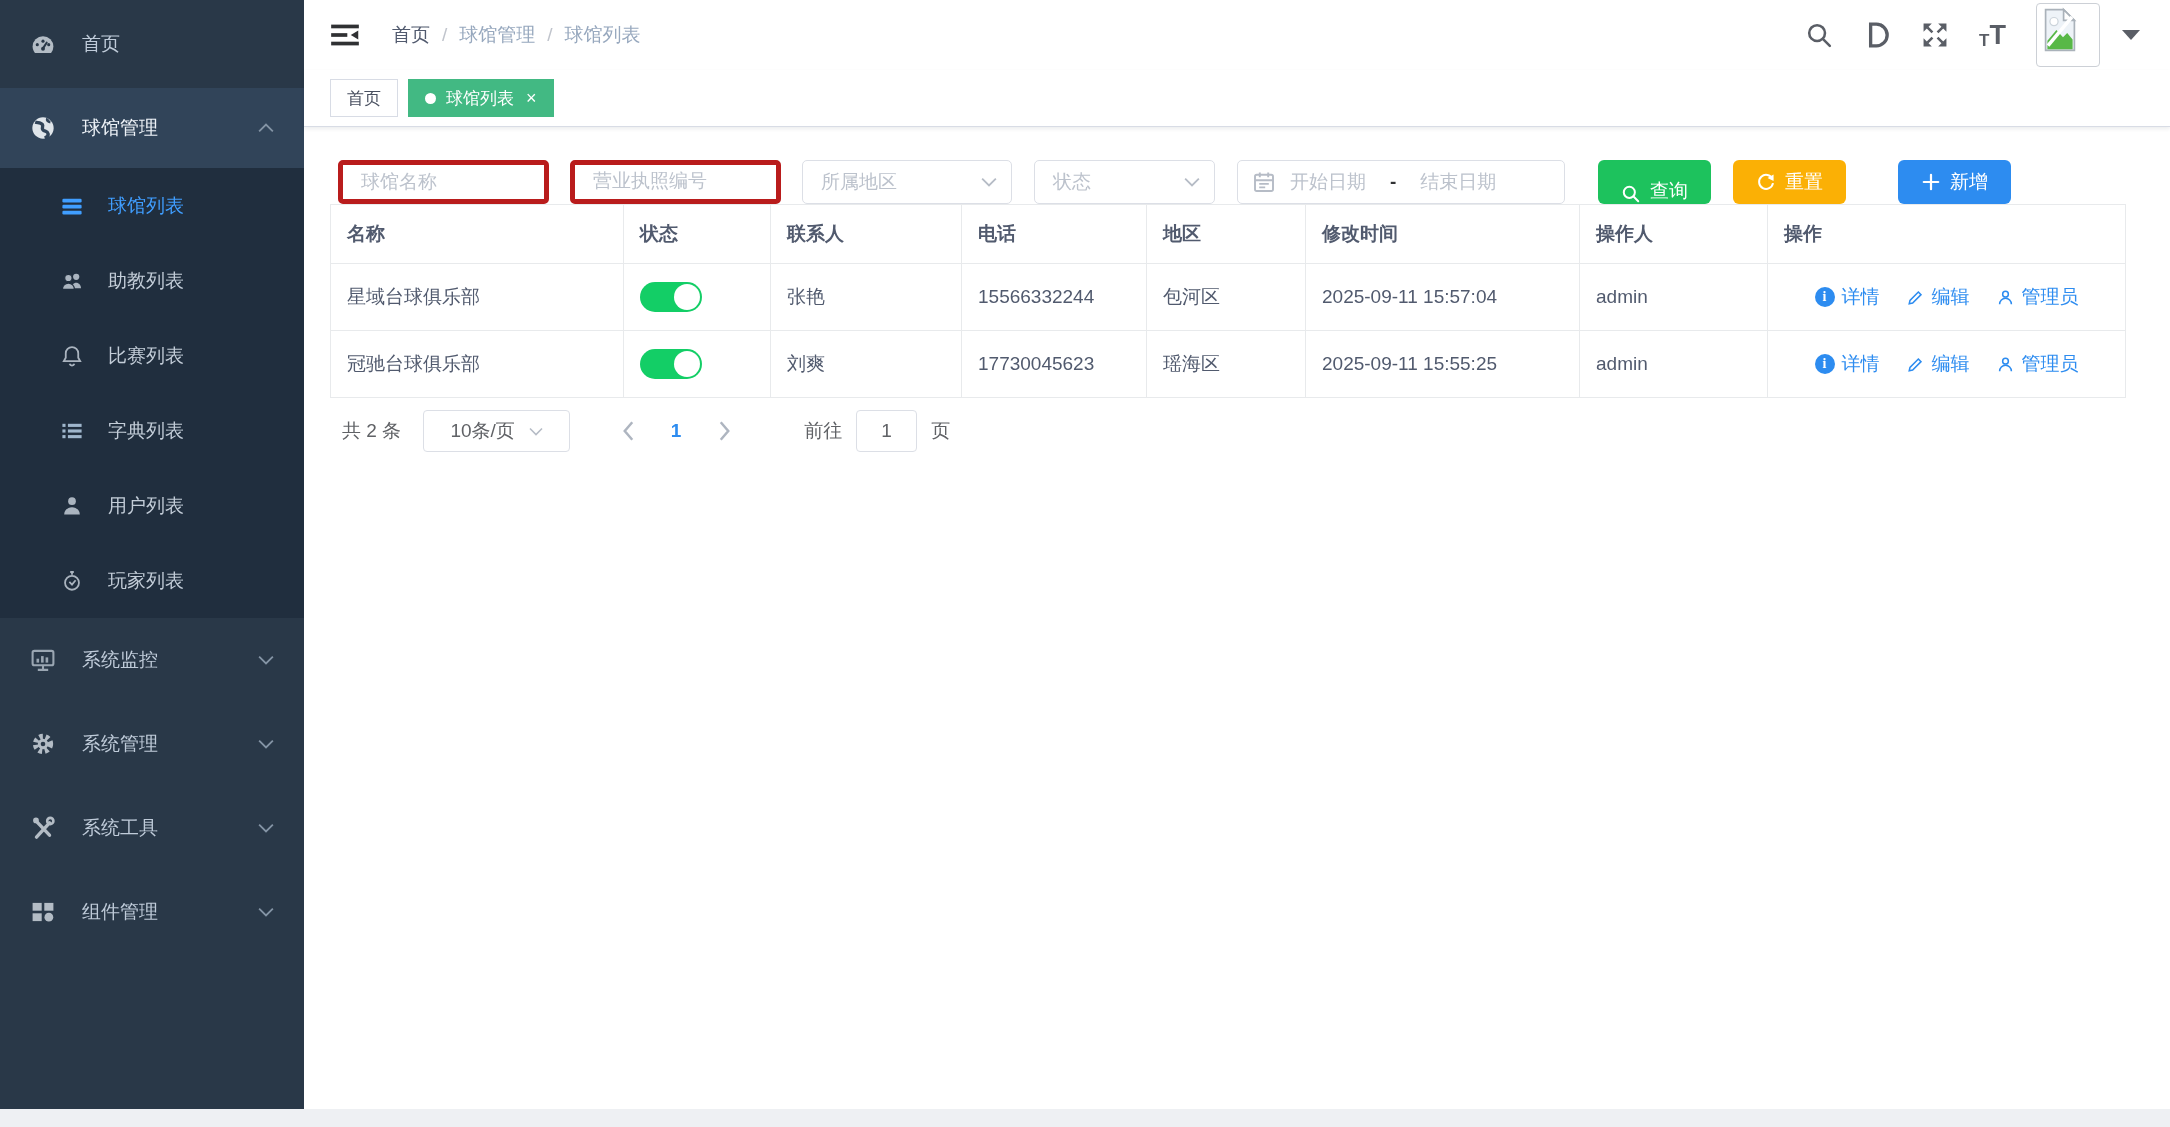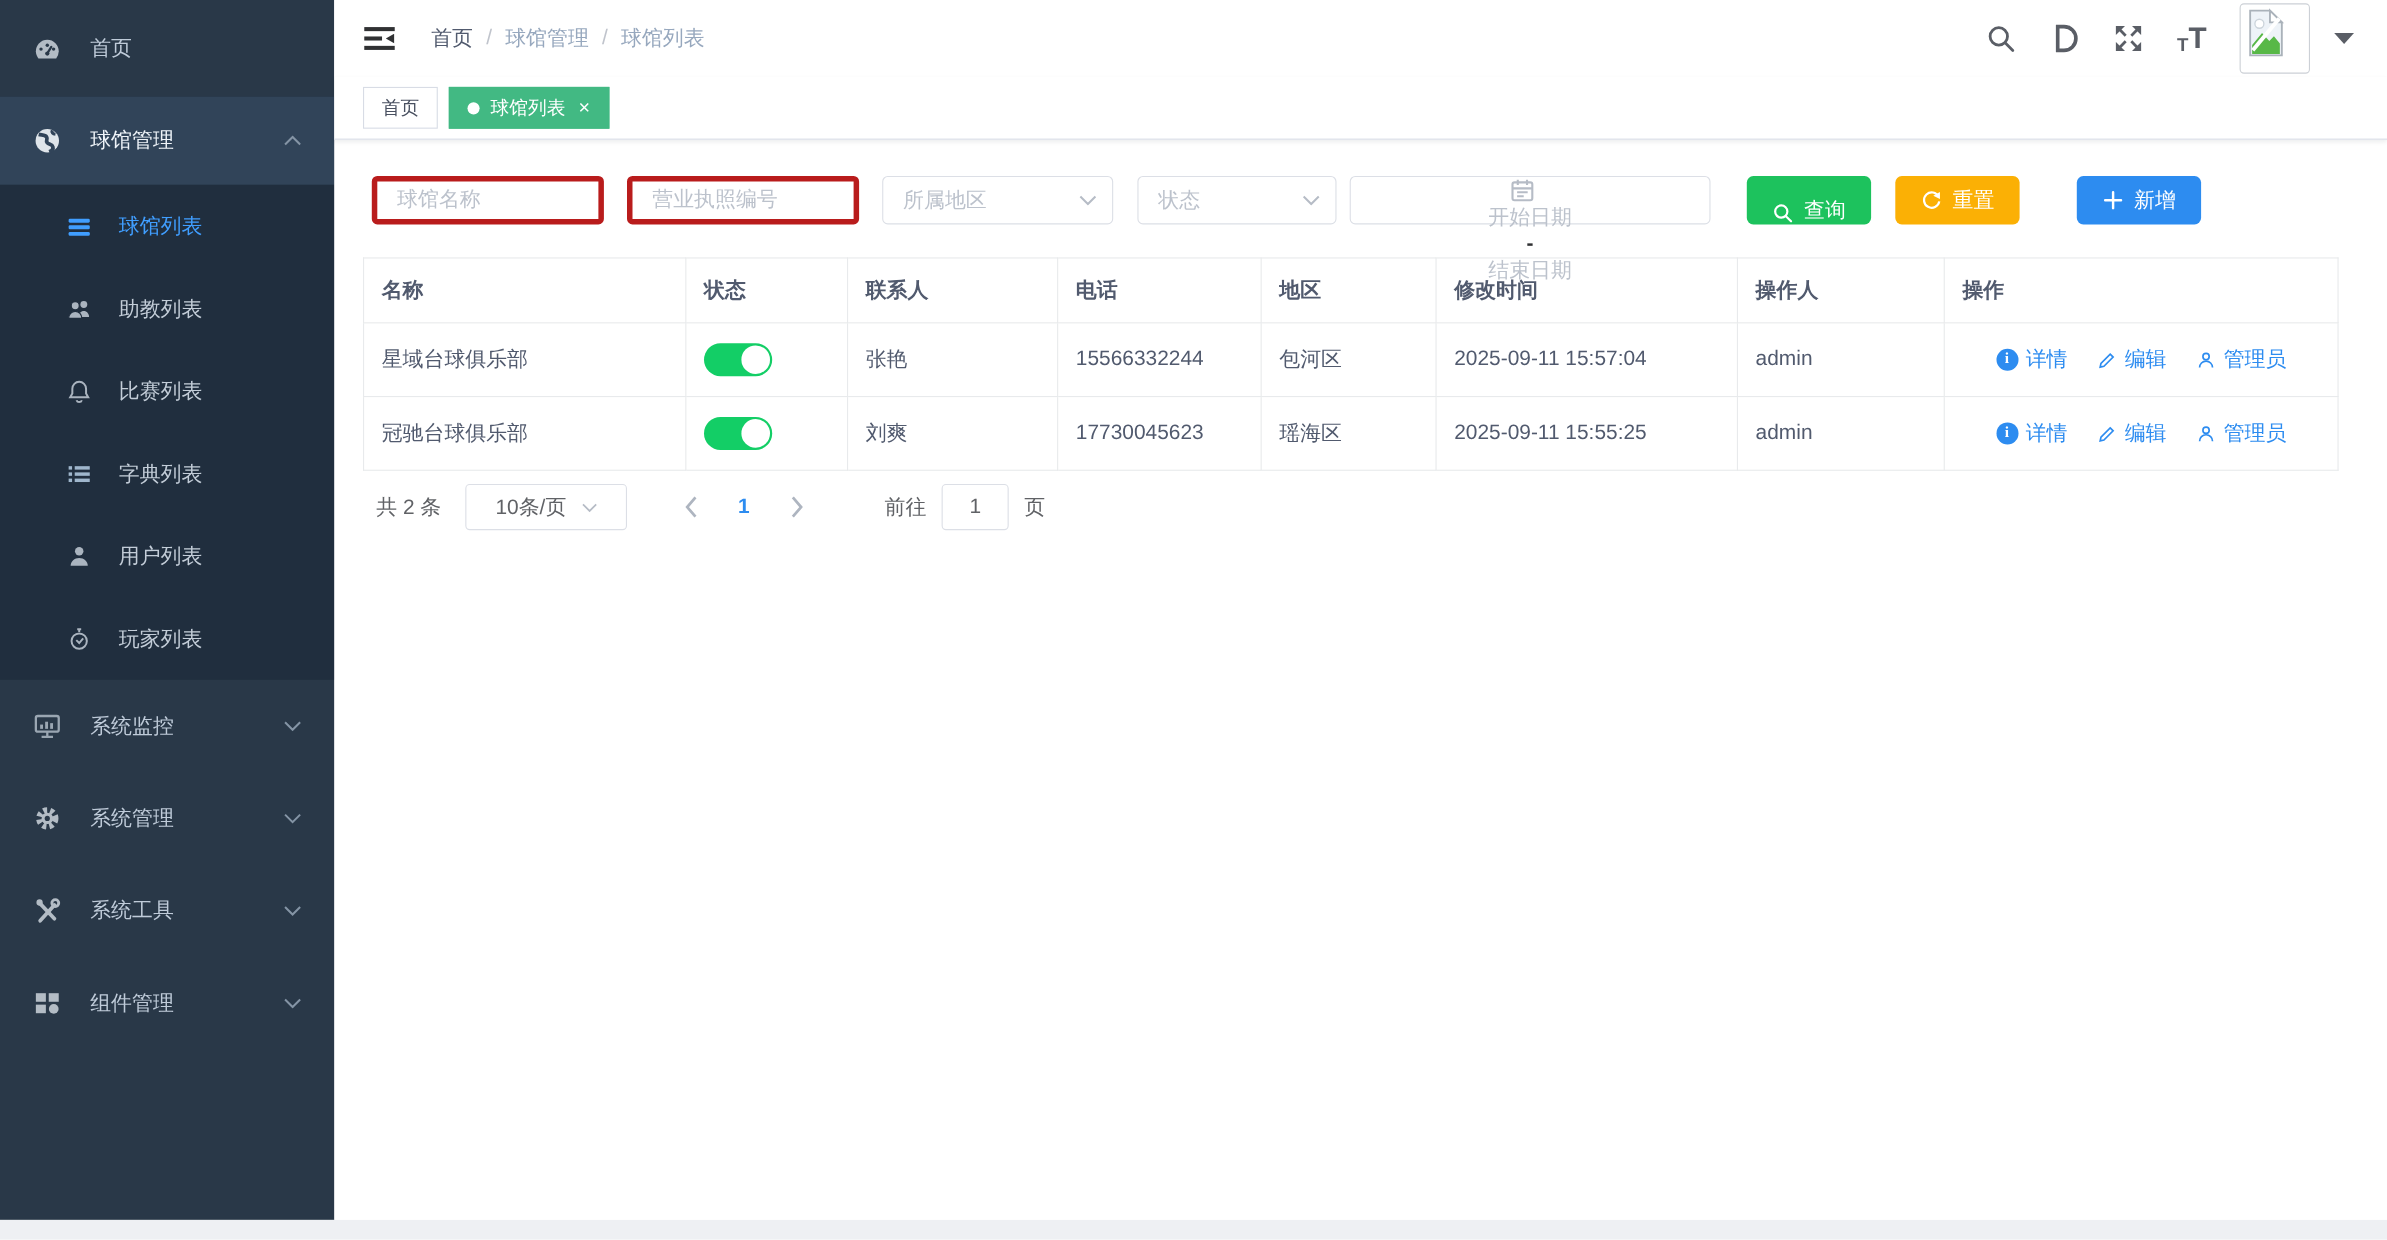--- a/index.html
+++ b/index.html
@@ -58,21 +58,21 @@
   .f-date .cal { color:#b6bcc6; margin-right:14px; }
   .f-date .d-ph { font-size:19px; color:#bcc2cc; }
   .f-date .d-sep { font-size:19px; color:#303133; margin:0 24px; font-weight:bold; }
   .btn { height:44px; border:none; border-radius:6px; color:#fff; font-size:19px; display:flex; align-items:center; gap:9px; padding:0 23px; cursor:pointer; font-family:inherit; }
   .btn svg { flex:0 0 auto; }
   .btn-search { background:#1dc25d; margin-left:33px;align-items:flex-end; }
   .btn-reset { background:#fbb005; margin-left:22px; }
   .btn-add { background:#2d8cf0; margin-left:52px; }
 
   
-  table.grid { margin-top:30px; border-collapse:collapse; table-layout:fixed; width:1795px; font-size:19px; color:#515a6e; }
+  table.grid { border-collapse:collapse; table-layout:fixed; width:1795px; font-size:19px; color:#515a6e; }
   table.grid th, table.grid td { border:1px solid #e8eaec; padding:0 16px; text-align:left; }
   table.grid th { height:59px; font-weight:bold; color:#515a6e; background:#fff; }
   table.grid td { height:67px; }
   th.c-ops, td.c-ops { text-align:center; }
   .switch { width:62px; height:30px; border-radius:15px; background:#13ce66; position:relative; cursor:pointer; display:inline-block; vertical-align:middle; }
   .switch .knob { position:absolute; right:2px; top:2px; width:26px; height:26px; border-radius:50%; background:#fff; }
   .ops { display:flex; align-items:center; justify-content:center; gap:26px; }
   .op-link { display:flex; align-items:center; gap:7px; color:#2d8cf0; font-size:19px; cursor:pointer; }
   .info-dot { width:20px; height:20px; border-radius:50%; background:#2d8cf0; color:#fff; font-size:14px; font-weight:bold; display:flex; align-items:center; justify-content:center; font-family:"Liberation Serif","DejaVu Serif",serif; }
 
@@ -368,21 +368,21 @@
             </span>
         </div>
         <div class="f-sel" style="width:181px; margin-left:22px;">
           <span class="sel-text">状态</span>
           <span class="chev">
               <svg viewBox="0 0 14 8" width="16" height="10">
                 <path d="M1 1l6 6 6-6" fill="none" stroke="currentColor" stroke-width="1.6"></path>
               </svg>
             </span>
         </div>
-        <div class="f-date" style="margin-left:12px;flex-direction:column;">
+        <div class="f-date" style="margin-left:22px;">
           <span class="cal">
             <svg viewBox="0 0 20 20" width="24" height="24">
                 <rect x="2.5" y="4" width="15" height="13.5" rx="1.5" fill="none" stroke="currentColor" stroke-width="1.6"></rect>
                 <path d="M6.5 2v4M13.5 2v4M2.5 8.5h15" stroke="currentColor" stroke-width="1.6"></path>
                 <path d="M6 11.5h8M6 14.5h5" stroke="currentColor" stroke-width="1.4"></path>
               </svg>
           </span>
           <span class="d-ph">开始日期</span>
           <span class="d-sep">-</span>
           <span class="d-ph">结束日期</span>

